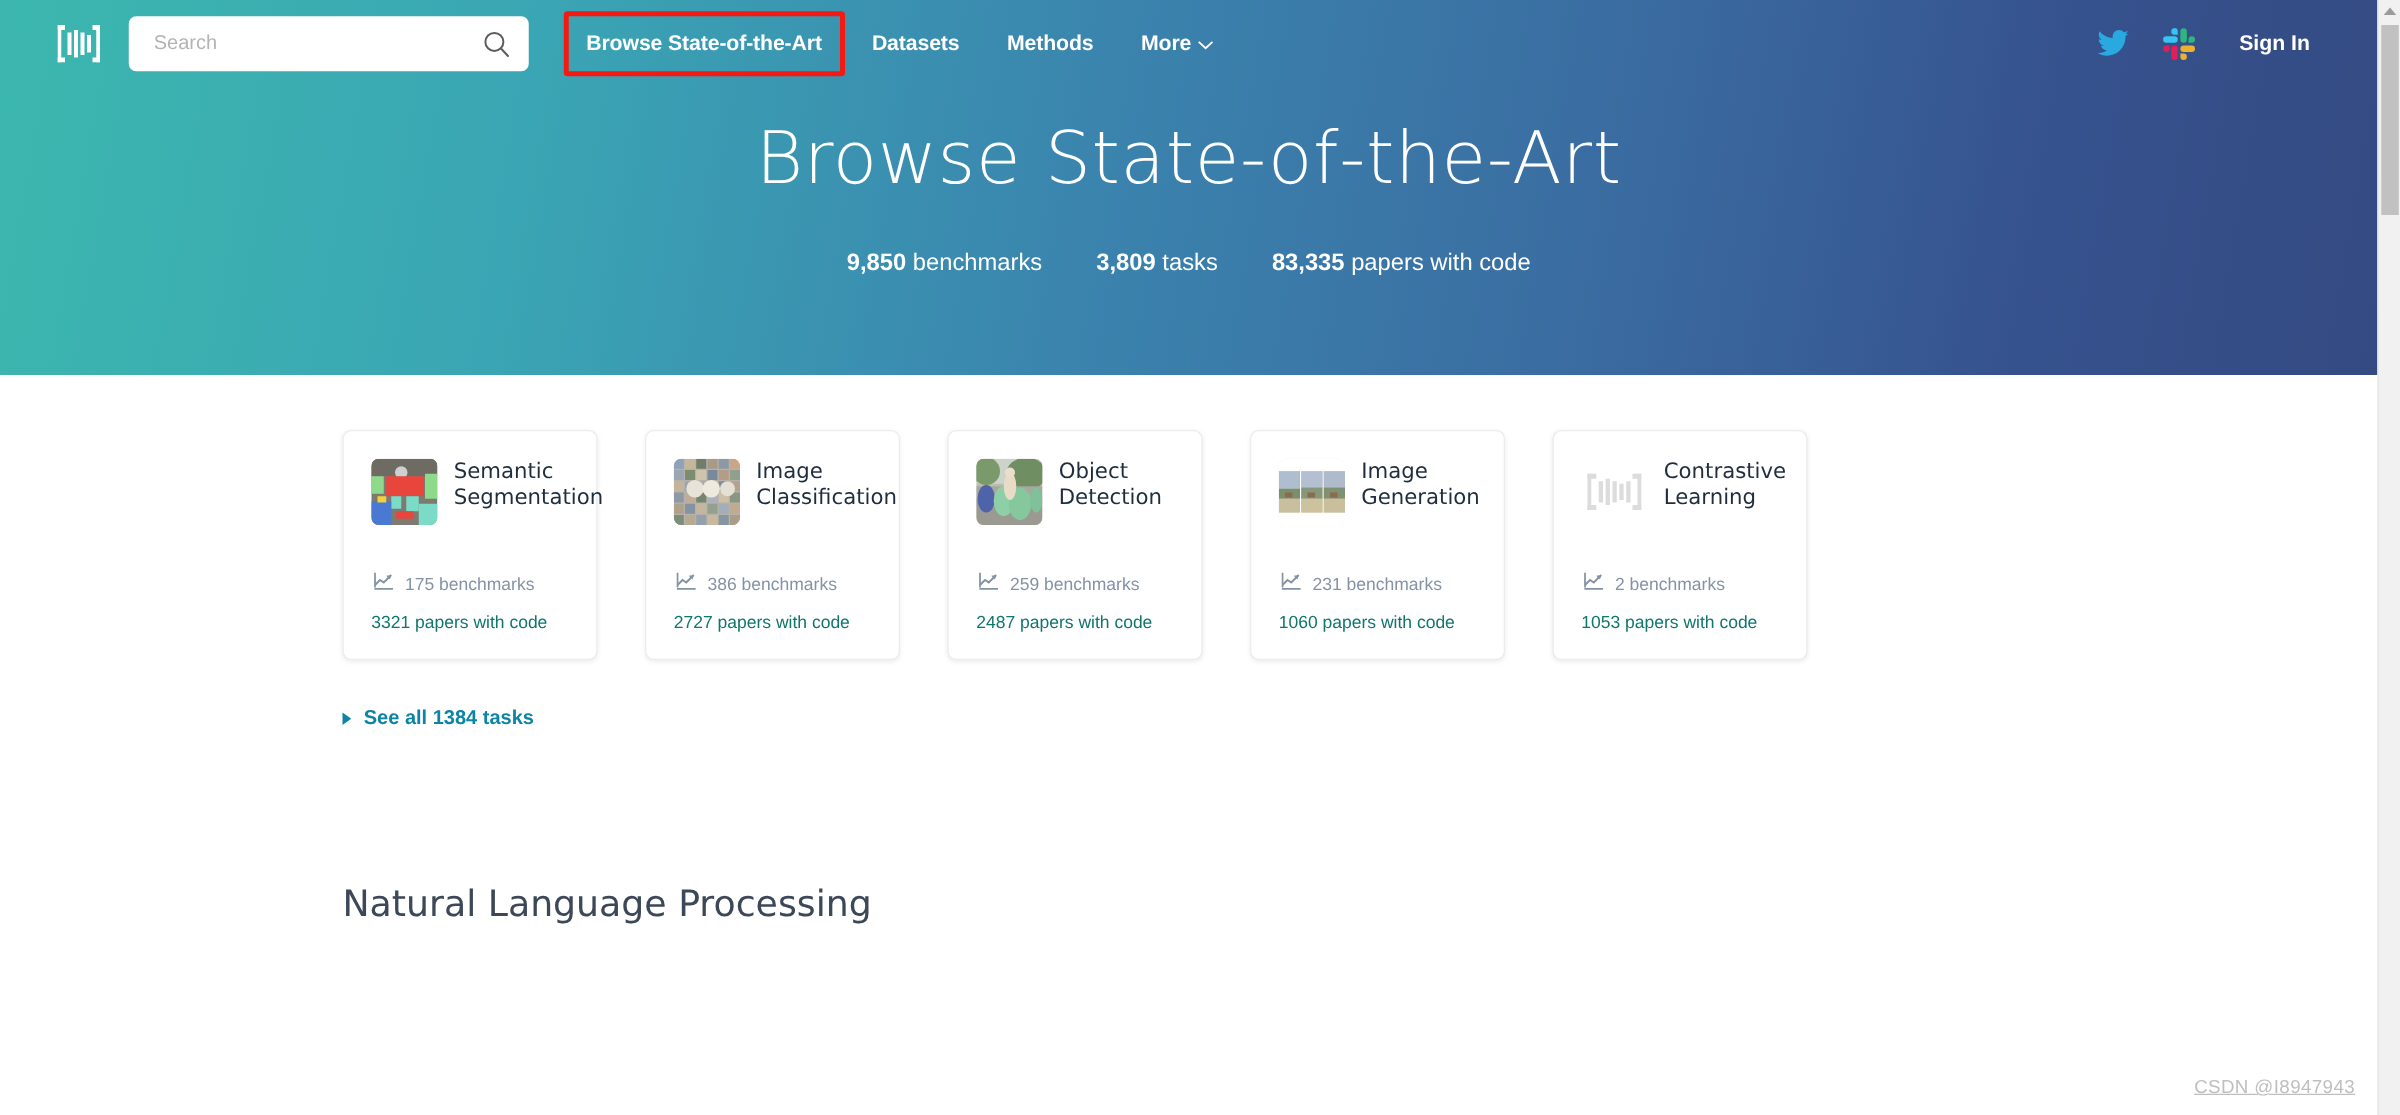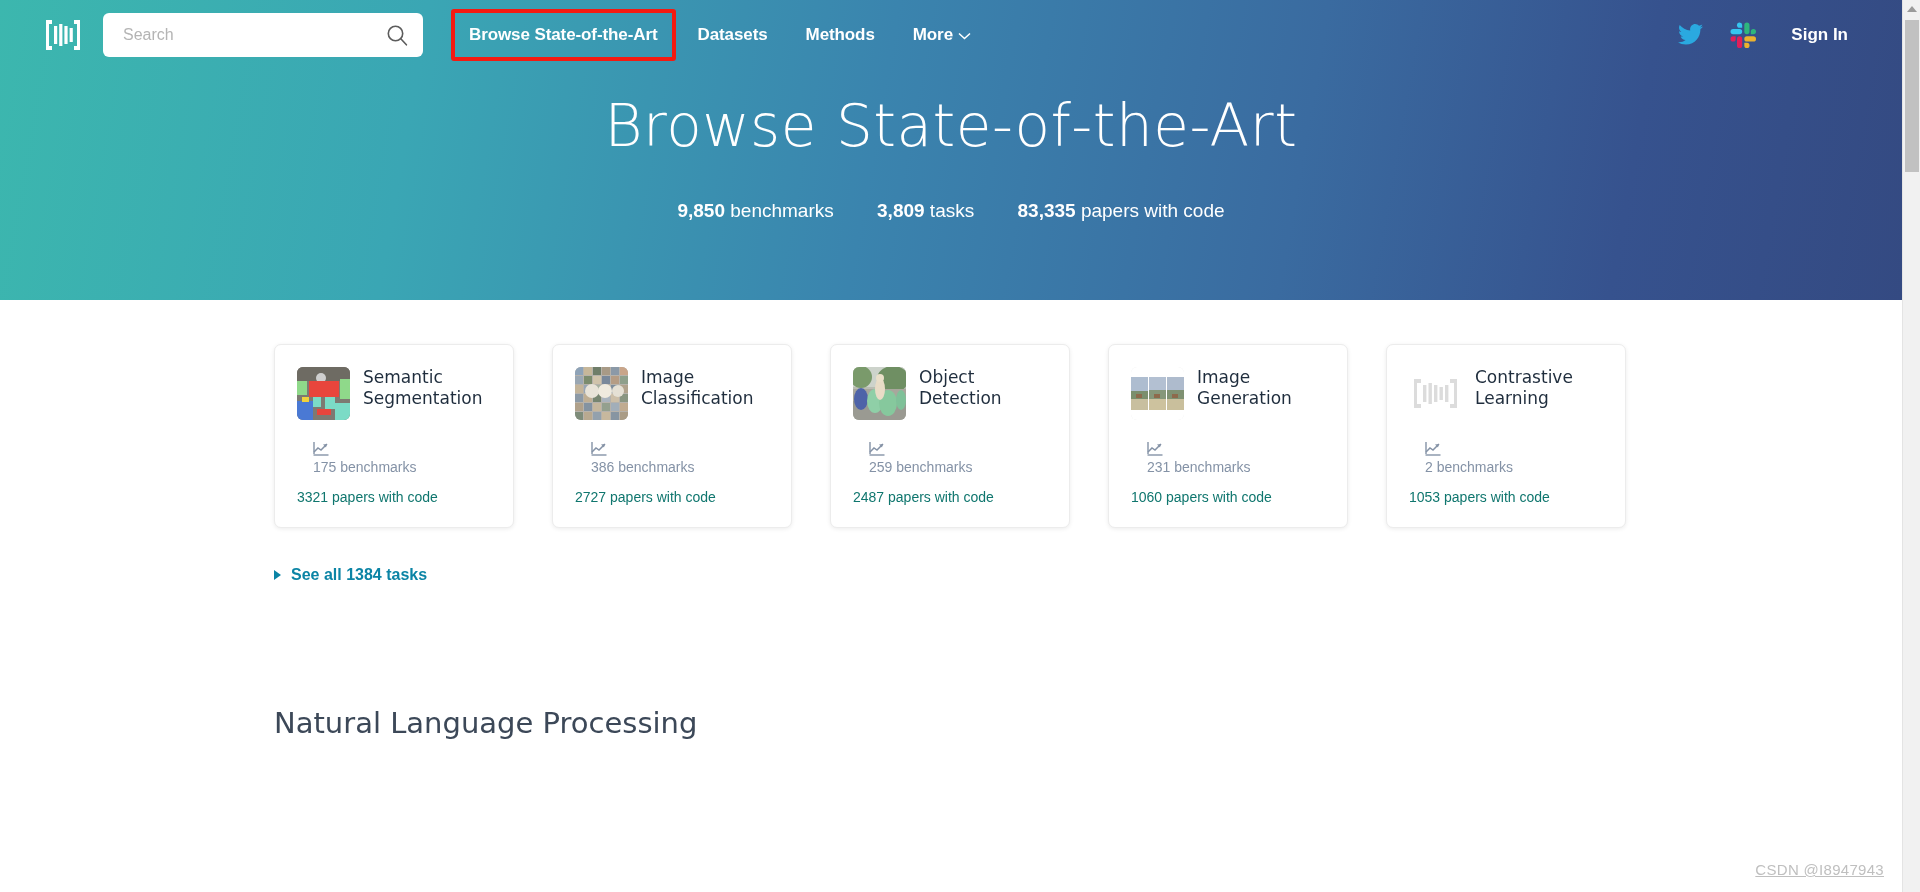--- a/index.html
+++ b/index.html
@@ -82,41 +82,41 @@
   .content { position:absolute; top:300px; left:0; width:1902px; }
   .section-title {
     margin-left:274px; margin-top:122px;
     font-size:29px; color:#3c4858; font-weight:400;
     font-family:"DejaVu Sans", sans-serif;
   }
   .cards {
     display:flex; margin-left:274px; margin-top:44px; gap:38px;
   }
   .card {
-    width:240px; height:184px; background:#fff;
+    width:204px; height:184px; background:#fff;
     border:1px solid #ececec; border-radius:7px;
     box-shadow:0 1px 4px rgba(0,0,0,0.08);
     padding:22px 20px 0 22px;
     position:relative;
   }
   .card-head { display:flex; align-items:flex-start; }
   .thumb {
     width:53px; height:53px; border-radius:6px; flex:0 0 auto;
     margin-right:13px; overflow:hidden; background:#e9e9e9;
     position:relative;
   }
   .thumb svg, .thumb .px { display:block; }
   .card-title {
     font-size:17px; color:#1f2d3d; line-height:1.22; font-weight:400;
     font-family:"DejaVu Sans", sans-serif;
   }
   .card-meta {
-    position:absolute; left:38px; bottom:52px;
-    display:flex; align-items:flex-start;
-    font-size:14px; color:#8492a6;flex-direction:column;
+    position:absolute; left:24px; bottom:52px;
+    display:flex; align-items:flex-end;
+    font-size:14px; color:#8492a6;
   }
   .chart-ic { margin-right:9px; display:block; }
   .card-papers {
     position:absolute; left:22px; bottom:22px;
     font-size:14px; color:#0f766e;
   }
 
   .see-all {
     margin-left:274px; margin-top:38px;
     display:flex; align-items:center;

